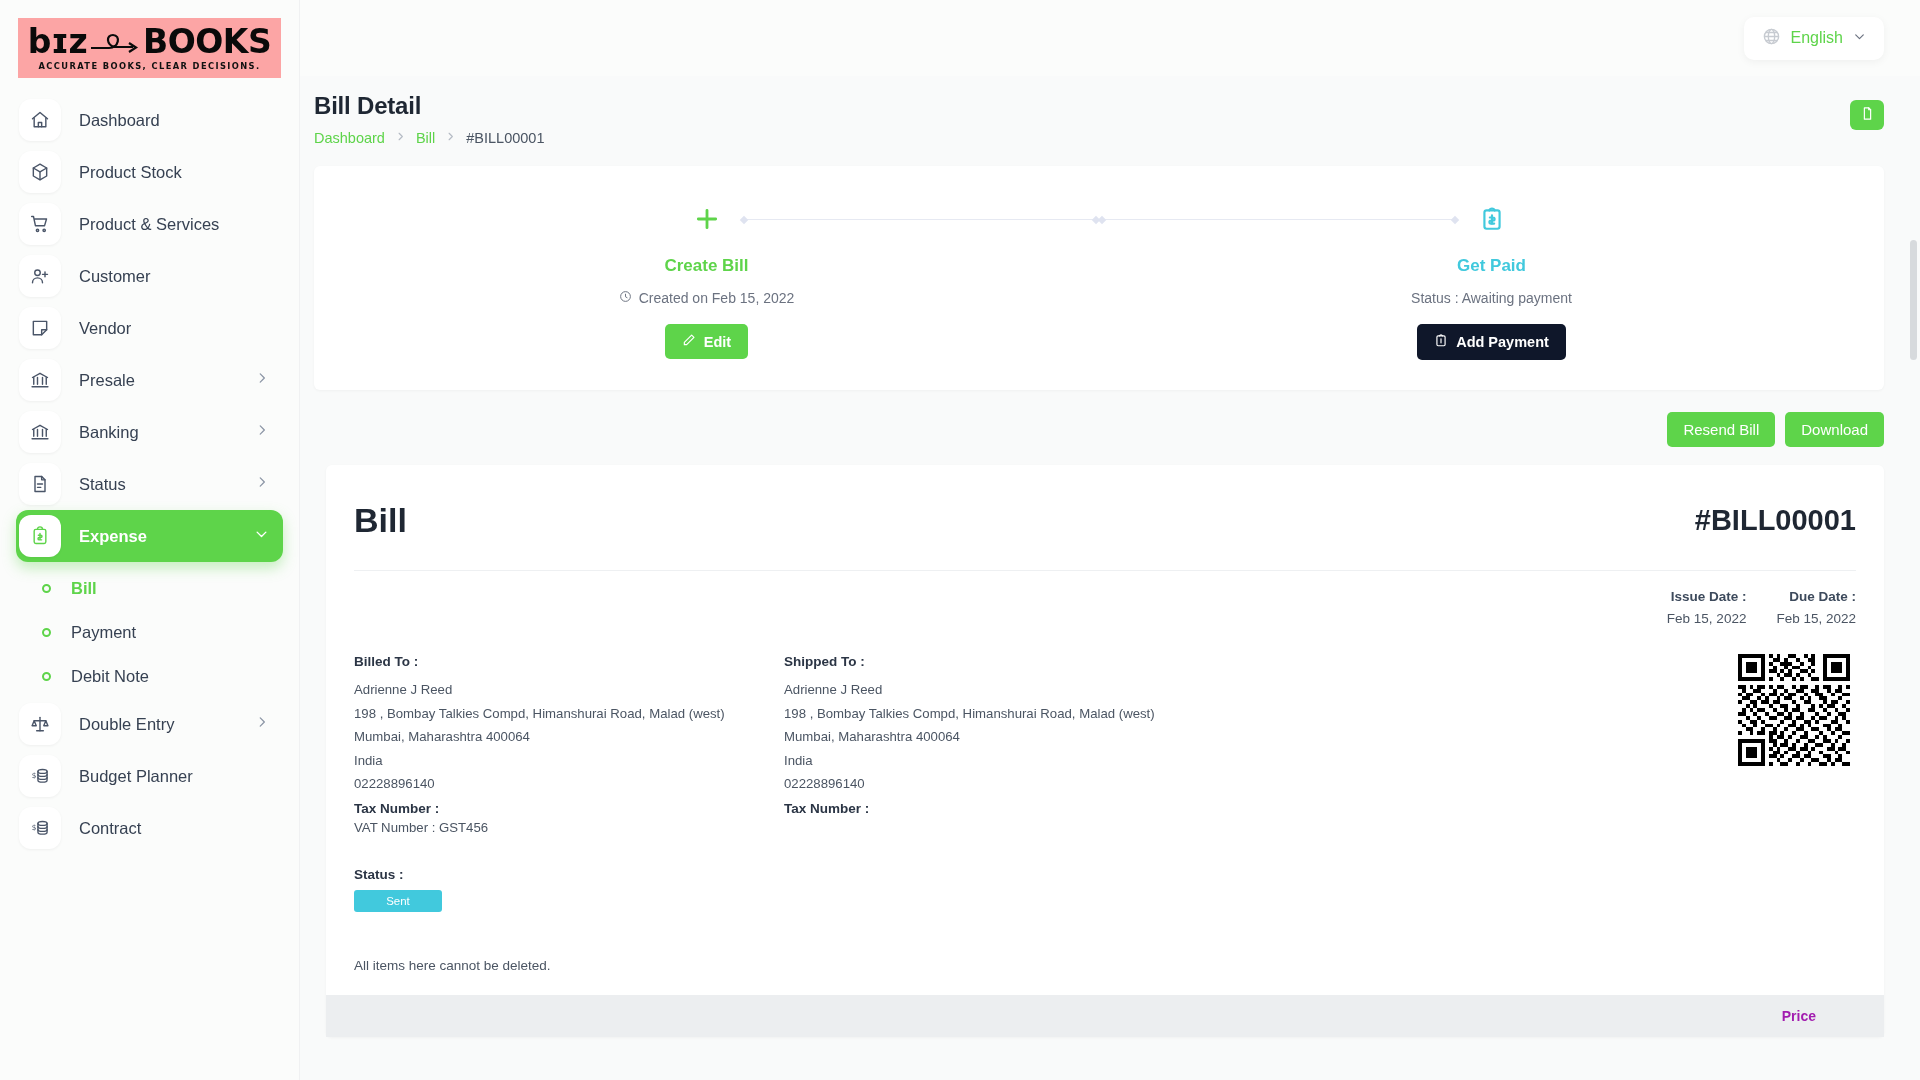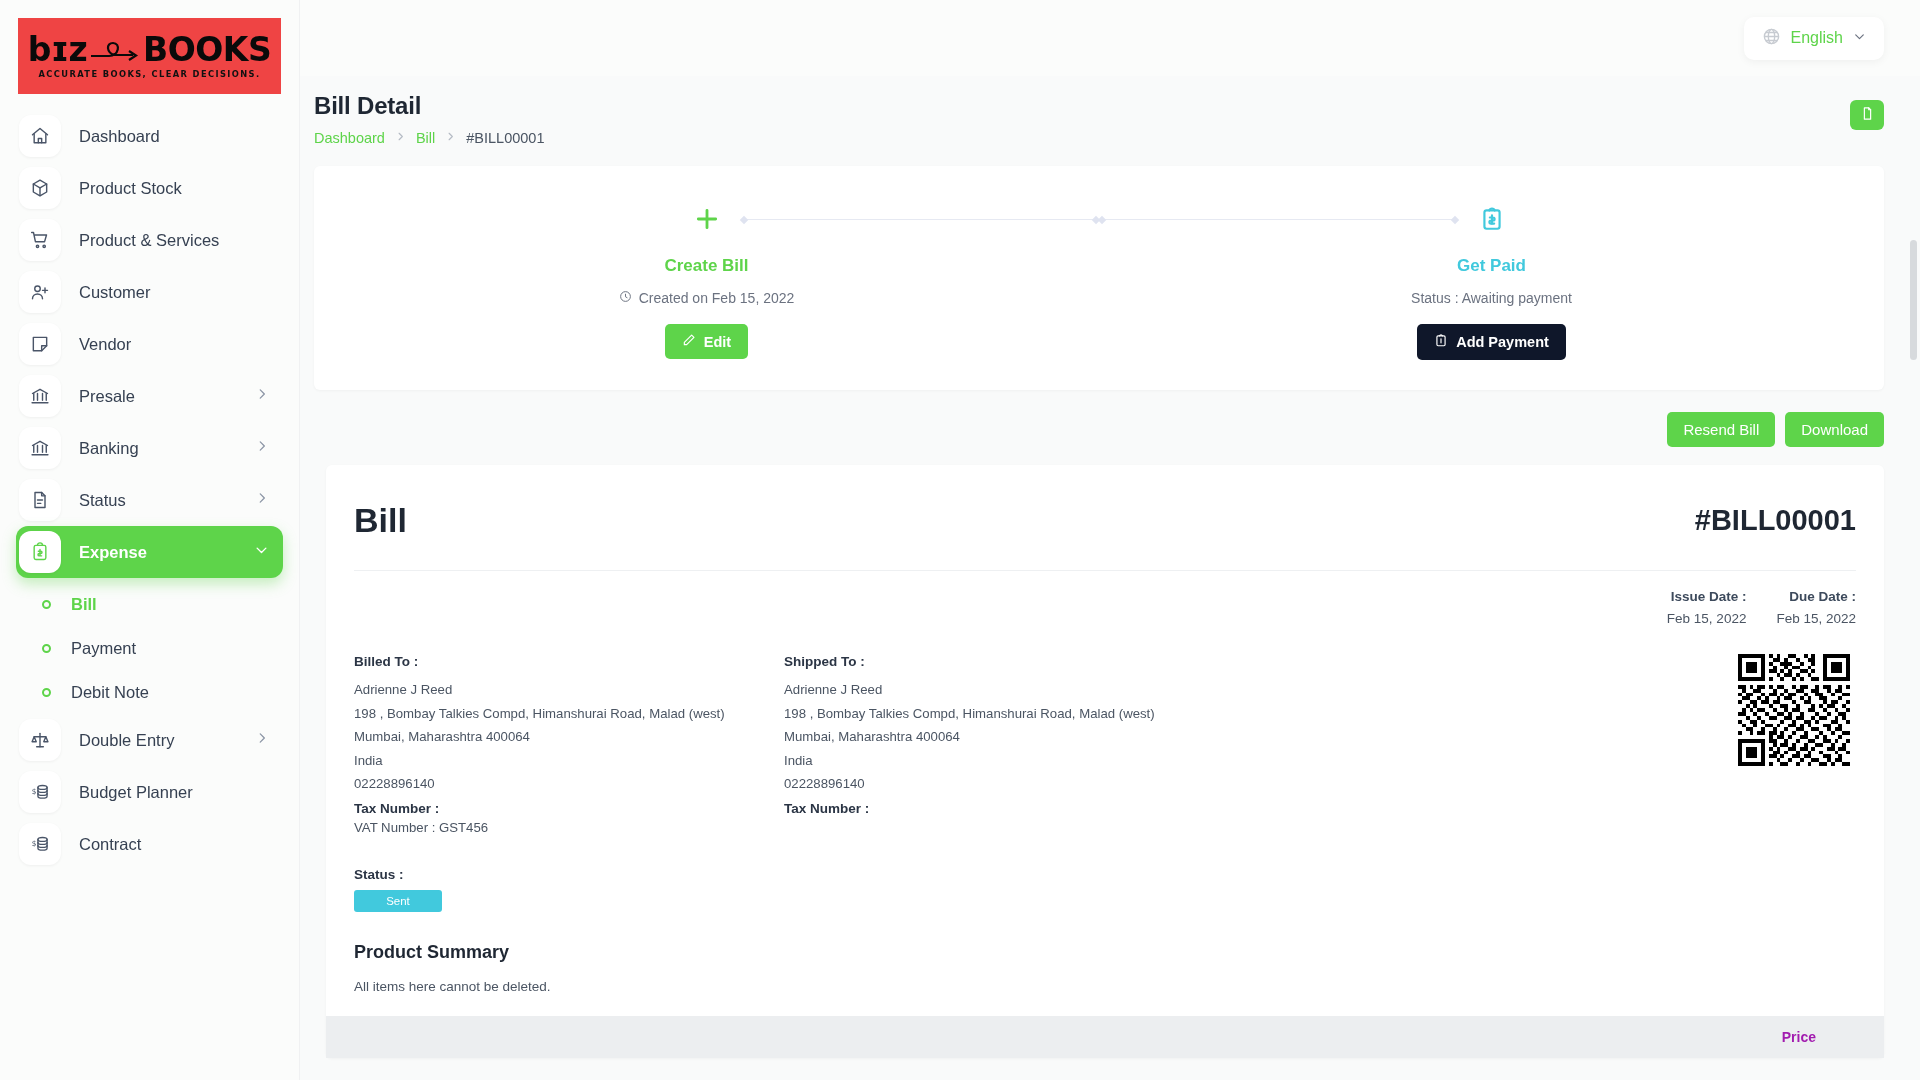--- a/index.html
+++ b/index.html
@@ -15,22 +15,22 @@
   
   .sidebar {
     width: 300px; min-width: 300px; height: 1080px;
     background: #fbfcfb;
     position: relative;
     overflow: hidden;
     border-right: 1px solid #f0f1f2;
   }
   .logo-wrap { padding: 18px 18px 0 18px; }
   .logo {
-    background: #ef4444;
-    height: 76px;
+    background: #fca5a5;
+    height: 60px;
     display: flex; flex-direction: column;
     align-items: center; justify-content: center;
     line-height: 1;
   }
   .logo-main {
     font-family: "DejaVu Sans", sans-serif;
     font-size: 33px; font-weight: 700; color: #0a0a0a;
     letter-spacing: -0.5px;
     display: flex; align-items: center; gap: 2px;
   }
@@ -839,21 +839,20 @@
           </svg>
         </div>
       </div>
 
       <div class="status-block">
         <div class="status-label">Status :</div>
         <div class="status-badge">Sent</div>
       </div>
 
       <div class="prod-sum">
-        <h3>Product Summary</h3>
         <div class="prod-note">All items here cannot be deleted.</div>
       </div>
 
       <div class="table-head">
         <span class="th-price">Price</span>
       </div>
     </section>
 
     <div class="scroll-hint"></div>
 

